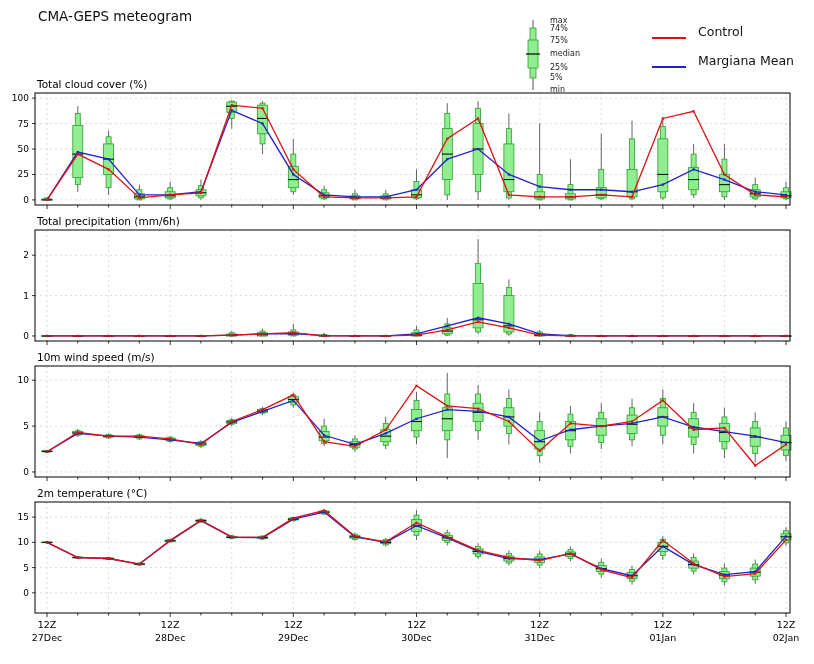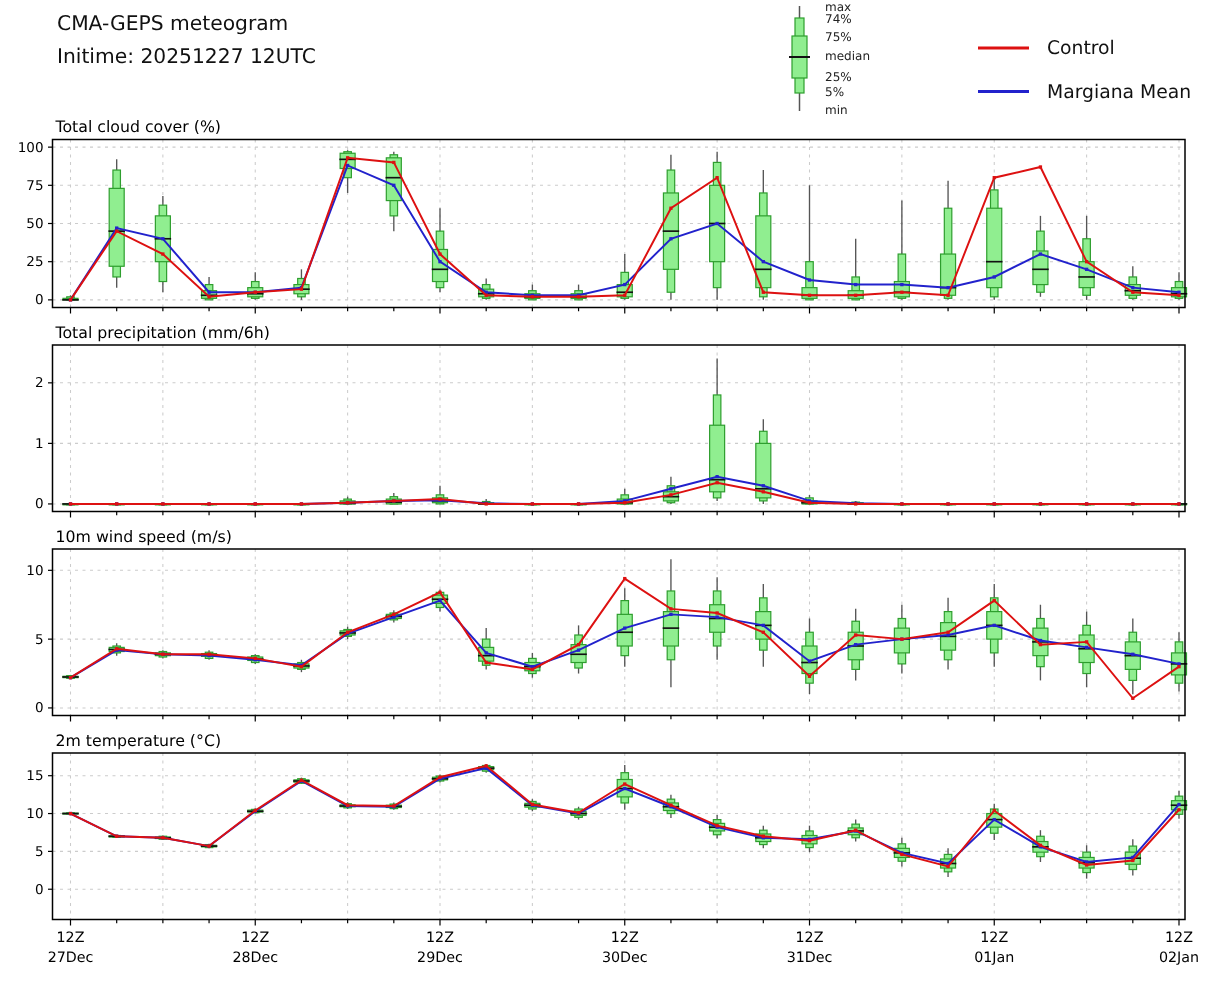--- a/index.html
+++ b/index.html
@@ -2,25 +2,25 @@
 <html><head>
 <meta charset="utf-8">
 <style>
   *{margin:0;padding:0;box-sizing:border-box}
   html,body{background:#ffffff}
   body{font-family:"DejaVu Sans",sans-serif;color:#111}
   .stage{position:relative;width:814px;height:664px;background:#fff;overflow:hidden}
   svg.chart{position:absolute;left:0;top:0;font-family:"DejaVu Sans",sans-serif}
   .header{position:absolute;left:0;top:0;width:760px;height:92px}
   .titles{position:absolute;left:38px;top:6px;font-size:13.5px;line-height:1.6;color:#111}
-  .box-legend{position:absolute;left:518px;top:0;display:flex;align-items:center}
+  .box-legend{position:absolute;left:518px;top:16px;display:flex;align-items:center}
   .box-legend-labels{position:relative;width:44px;height:80px;font-size:8px;color:#222}
   .box-legend-labels span{position:absolute;left:2px;white-space:nowrap}
   .line-legend{position:absolute;left:652px;top:24px}
-  .legend-row{display:flex;align-items:center;margin-bottom:14px}
+  .legend-row{display:flex;align-items:flex-end;margin-bottom:14px}
   .legend-line{display:inline-block;width:34px;height:2px;margin-right:12px}
   .legend-label{font-size:12.5px;color:#111;white-space:nowrap}
 </style>
 </head>
 <body>
 
 <div class="stage">
 
   <svg class="chart" id="meteogram-svg" width="814" height="664" viewBox="0 0 814 664">
       <g>
@@ -1058,21 +1058,20 @@
         <text x="662.8333333333334" y="628" font-size="9.5" text-anchor="middle" fill="#000">12Z</text>
         <text x="662.8333333333334" y="641" font-size="9.5" text-anchor="middle" fill="#000">01Jan</text>
         <text x="786" y="628" font-size="9.5" text-anchor="middle" fill="#000">12Z</text>
         <text x="786" y="641" font-size="9.5" text-anchor="middle" fill="#000">02Jan</text>
       </g>
     </svg>
 
   <div class="header">
     <div class="titles">
       <div>CMA-GEPS meteogram</div>
-      <div>Initime: 20251227 12UTC</div>
     </div>
 
     <div class="box-legend">
       <svg width="30" height="80">
         <line x1="15" y1="4" x2="15" y2="74" stroke="#555555" stroke-width="1"></line>
         <rect x="12" y="12" width="6" height="50" fill="#90ee90" stroke="#2e9e2e" stroke-width="0.8"></rect>
         <rect x="10" y="24" width="10" height="28" fill="#90ee90" stroke="#2e9e2e" stroke-width="0.8"></rect>
         <line x1="8" y1="38" x2="22" y2="38" stroke="#111111" stroke-width="1.3"></line>
       </svg>
       <div class="box-legend-labels">

